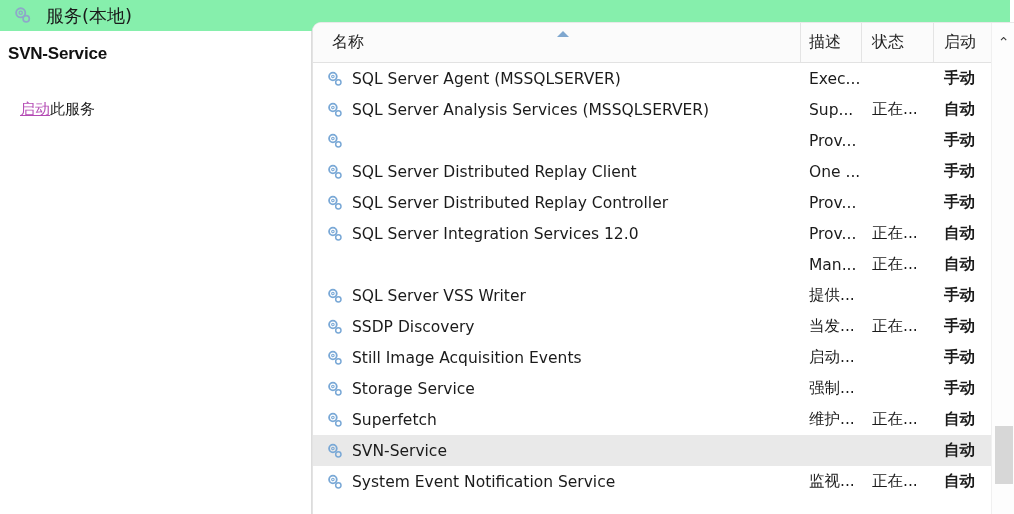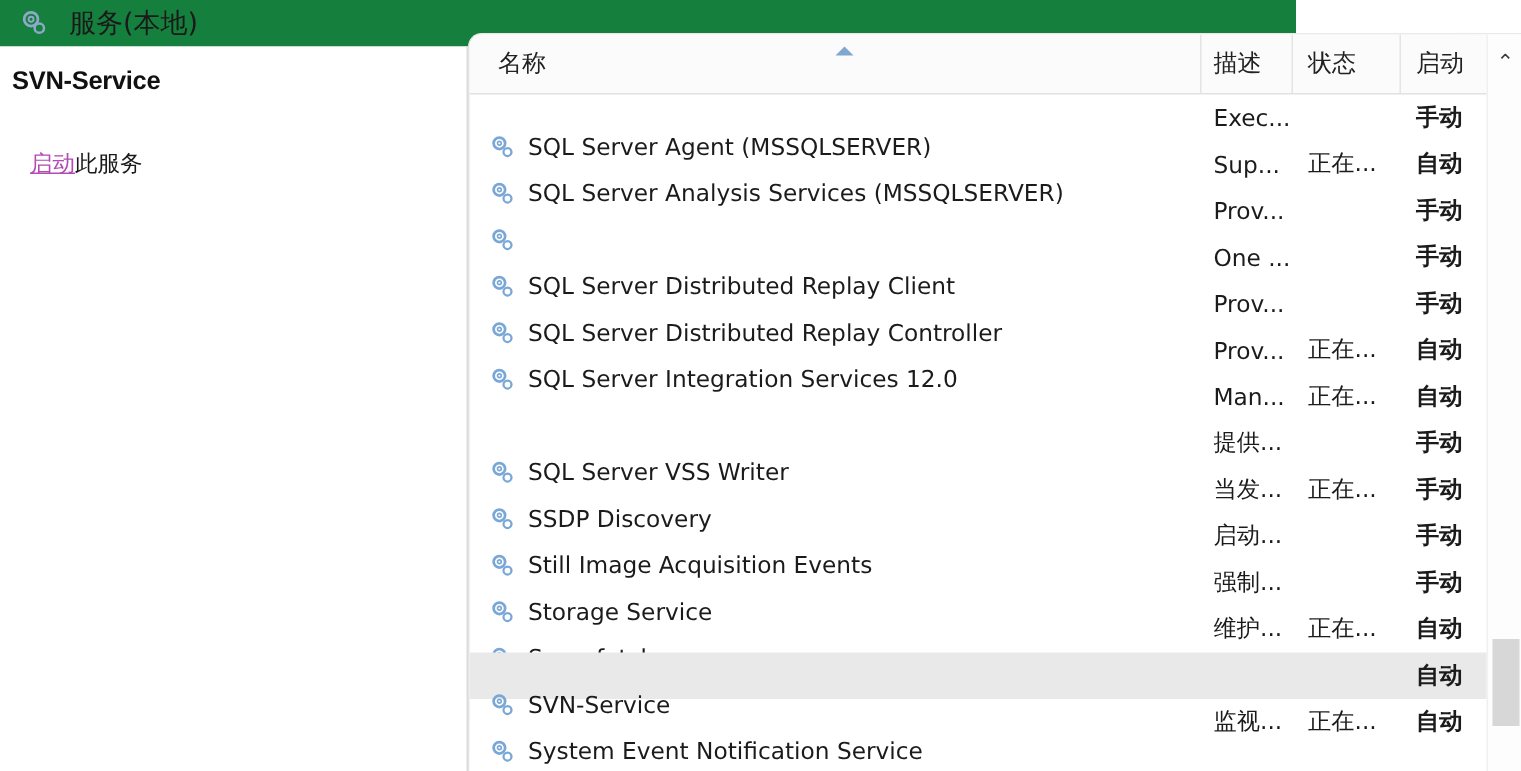--- a/index.html
+++ b/index.html
@@ -16,22 +16,22 @@
     position: relative;
     width: 1014px;
     height: 514px;
     background: #ffffff;
   }
 
   
   .top-band {
     position: absolute;
     left: 0; top: 0;
-    width: 864px; height: 31px;
-    background: #15803d;
+    width: 1010px; height: 31px;
+    background: #86efac;
   }
   .top-band-inner {
     position: absolute;
     left: 0; top: 0;
     width: 1014px; height: 31px;
     display: flex;
     align-items: center;
   }
   .console-icon {
     margin-left: 12px;
@@ -170,21 +170,21 @@
     top: 0;
     height: 31px;
     display: flex;
     align-items: center;
     font-size: 15.5px;
     color: #1b1b1b;
     white-space: nowrap;
     overflow: hidden;
     font-family: "DejaVu Sans", "Liberation Sans", sans-serif;
   }
-  .c-name  { left: 0;     width: 488px; padding-left: 12px; margin-top: 19px; }
+  .c-name  { left: 0;     width: 488px; padding-left: 12px; }
   .c-desc  { left: 488px; width: 61px;  padding-left: 8px; }
   .c-state { left: 549px; width: 72px;  padding-left: 10px; }
   .c-start { left: 621px; width: 58px;  padding-left: 10px; font-weight: bold; }
 
   .name-text { margin-left: 7px; }
 
   .gear-icon { width: 20px; height: 20px; flex: 0 0 auto; display: block; }
 </style>
 </head>
 <body>

